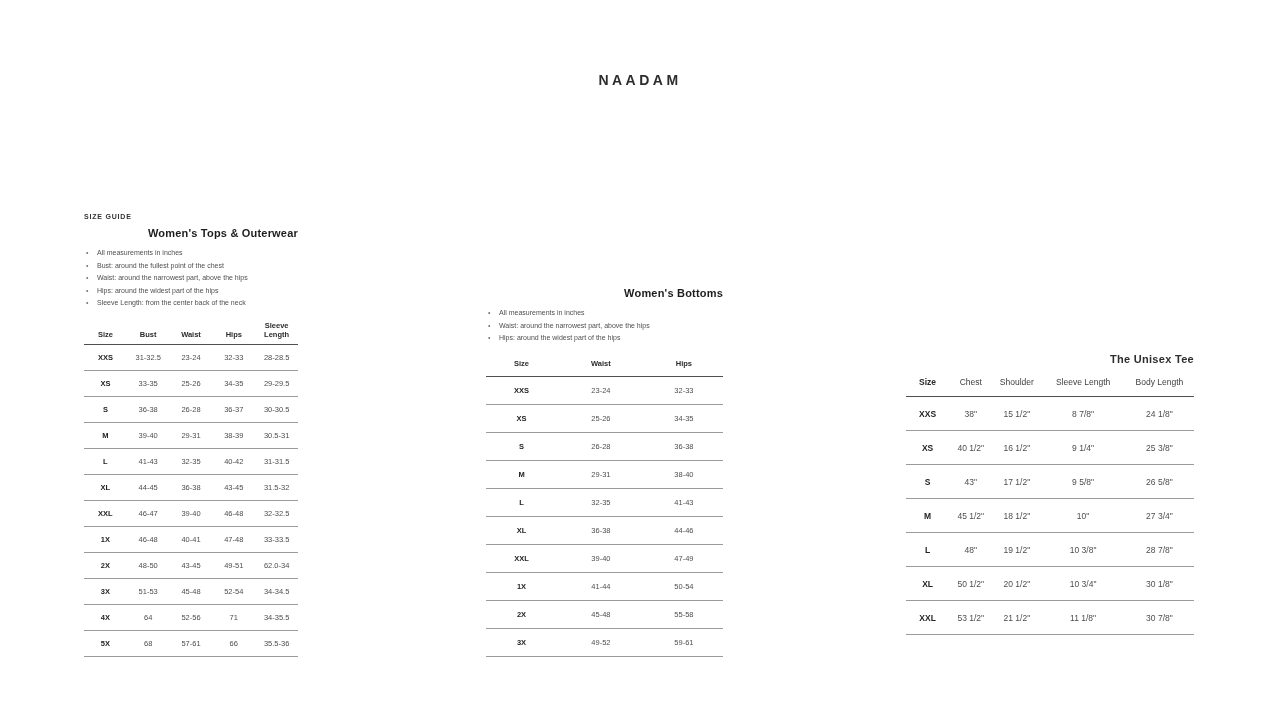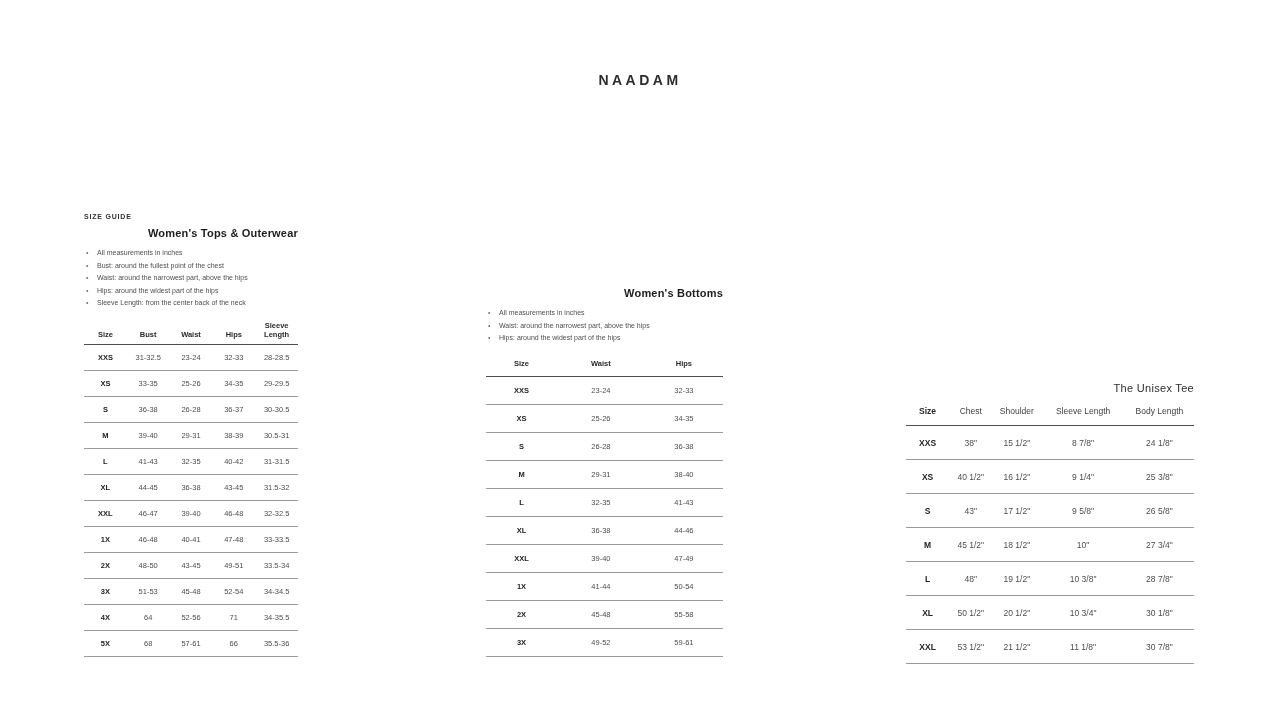--- a/index.html
+++ b/index.html
@@ -33,24 +33,23 @@
     margin-bottom: 7px;
   }
   .section-heading {
     font-size: 11px;
     font-weight: bold;
     color: #1d1d1d;
     letter-spacing: 0.2px;
     text-align: right;
   }
   .section-heading.light {
-    font-weight: normal;
+    font-weight: bold;
     color: #2e2e2e;
     letter-spacing: 0.3px;
-    margin-top: 29px;
   }
   ul.notes { list-style: none; margin-top: 8px; }
   ul.notes li {
     font-size: 7px;
     color: #4f4f4f;
     position: relative;
     padding-left: 13px;
     line-height: 12.5px;
   }
   ul.notes li::before {
@@ -187,21 +186,21 @@
           <td>46-48</td>
           <td>40-41</td>
           <td>47-48</td>
           <td>33-33.5</td>
         </tr>
         <tr>
           <td>2X</td>
           <td>48-50</td>
           <td>43-45</td>
           <td>49-51</td>
-          <td>33.5-34</td>
+          <td>62.0-34</td>
         </tr>
         <tr>
           <td>3X</td>
           <td>51-53</td>
           <td>45-48</td>
           <td>52-54</td>
           <td>34-34.5</td>
         </tr>
         <tr>
           <td>4X</td>

